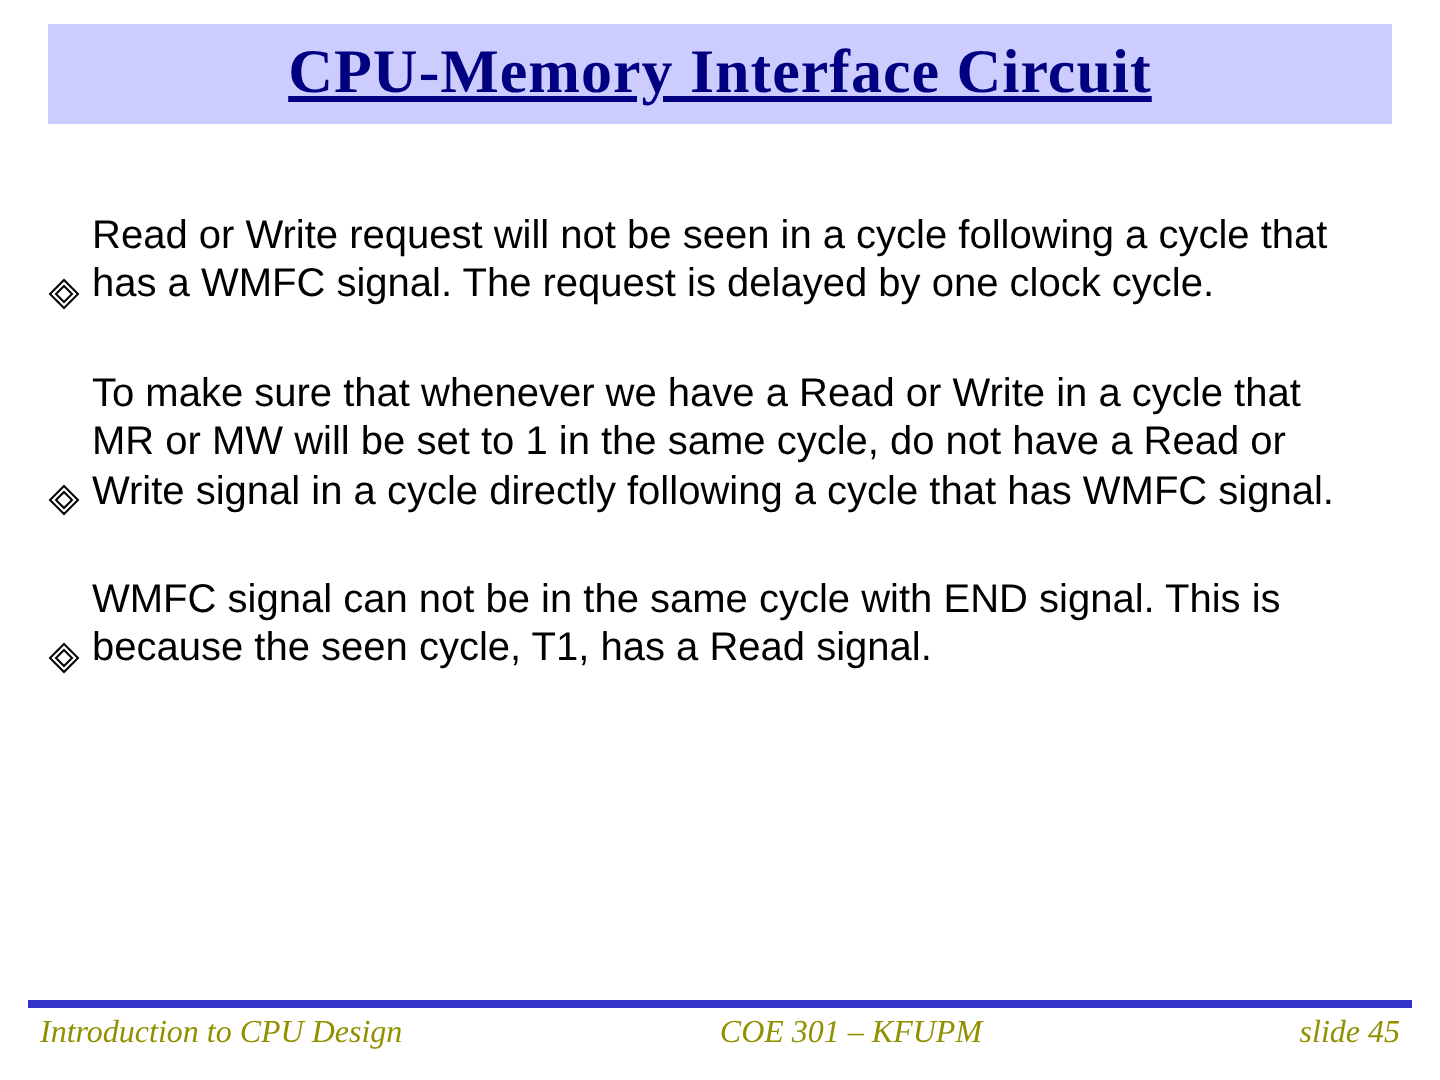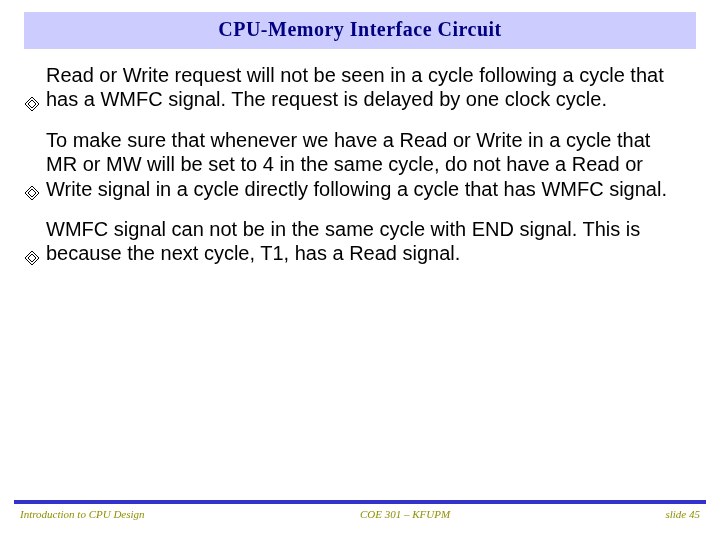--- a/index.html
+++ b/index.html
@@ -12,32 +12,34 @@
     overflow: hidden;
   }
   .title-bar {
     margin: 12px 24px 10px 24px;
     background: #ccccff;
     padding: 6px 10px 8px 10px;
     text-align: center;
   }
   .title-bar h1 {
     font-family: "Comic Sans MS", "Comic Sans", cursive;
-    font-size: 20px;
+    font-size: 31px;
     font-weight: bold;
     color: #000080;
     letter-spacing: 0.5px;
+    text-decoration: underline;
   }
   .content {
     padding: 4px 42px 0 42px;
   }
   .bullet-item {
     display: flex;
     align-items: flex-end;
     margin-bottom: 16px;
+    margin-top: 30px;
   }
   .bullet-icon {
     flex: 0 0 auto;
     width: 16px;
     height: 16px;
     margin-top: 4px;
     margin-left: -18px;
     margin-right: 6px;
   }
   .bullet-icon svg { display: block; }
@@ -63,21 +65,21 @@
   }
   .footer-row {
     position: absolute;
     left: 20px;
     right: 20px;
     top: 8px;
     display: flex;
     justify-content: space-between;
     font-family: Georgia, "Times New Roman", serif;
     font-style: italic;
-    font-size: 11px;
+    font-size: 16px;
     color: #909000;
   }
 </style>
 </head>
 <body>
 
 <div class="title-bar">
   <h1>CPU-Memory Interface Circuit</h1>
 </div>
 
@@ -93,31 +95,31 @@
     <span class="bullet-text">Read or Write request will not be seen in a cycle following a cycle that has a WMFC signal. The request is delayed by one clock cycle.</span>
   </div>
 
   <div class="bullet-item">
     <span class="bullet-icon">
       <svg viewBox="0 0 16 16" width="16" height="16">
         <polygon points="8,1 15,8 8,15 1,8" fill="none" stroke="#000" stroke-width="1"></polygon>
         <polygon points="8,4 12,8 8,12 4,8" fill="none" stroke="#000" stroke-width="1"></polygon>
       </svg>
     </span>
-    <span class="bullet-text">To make sure that whenever we have a Read or Write in a cycle that MR or MW will be set to 4 in the same cycle, do not have a Read or Write signal in a cycle directly following a cycle that has WMFC signal.</span>
+    <span class="bullet-text">To make sure that whenever we have a Read or Write in a cycle that MR or MW will be set to 1 in the same cycle, do not have a Read or Write signal in a cycle directly following a cycle that has WMFC signal.</span>
   </div>
 
   <div class="bullet-item">
     <span class="bullet-icon">
       <svg viewBox="0 0 16 16" width="16" height="16">
         <polygon points="8,1 15,8 8,15 1,8" fill="none" stroke="#000" stroke-width="1"></polygon>
         <polygon points="8,4 12,8 8,12 4,8" fill="none" stroke="#000" stroke-width="1"></polygon>
       </svg>
     </span>
-    <span class="bullet-text">WMFC signal can not be in the same cycle with END signal. This is because the next cycle, T1, has a Read signal.</span>
+    <span class="bullet-text">WMFC signal can not be in the same cycle with END signal. This is because the seen cycle, T1, has a Read signal.</span>
   </div>
 
 </div>
 
 <div class="footer">
   <div class="footer-bar"></div>
   <div class="footer-row">
     <span>Introduction to CPU Design</span>
     <span>COE 301 – KFUPM</span>
     <span>slide 45</span>

